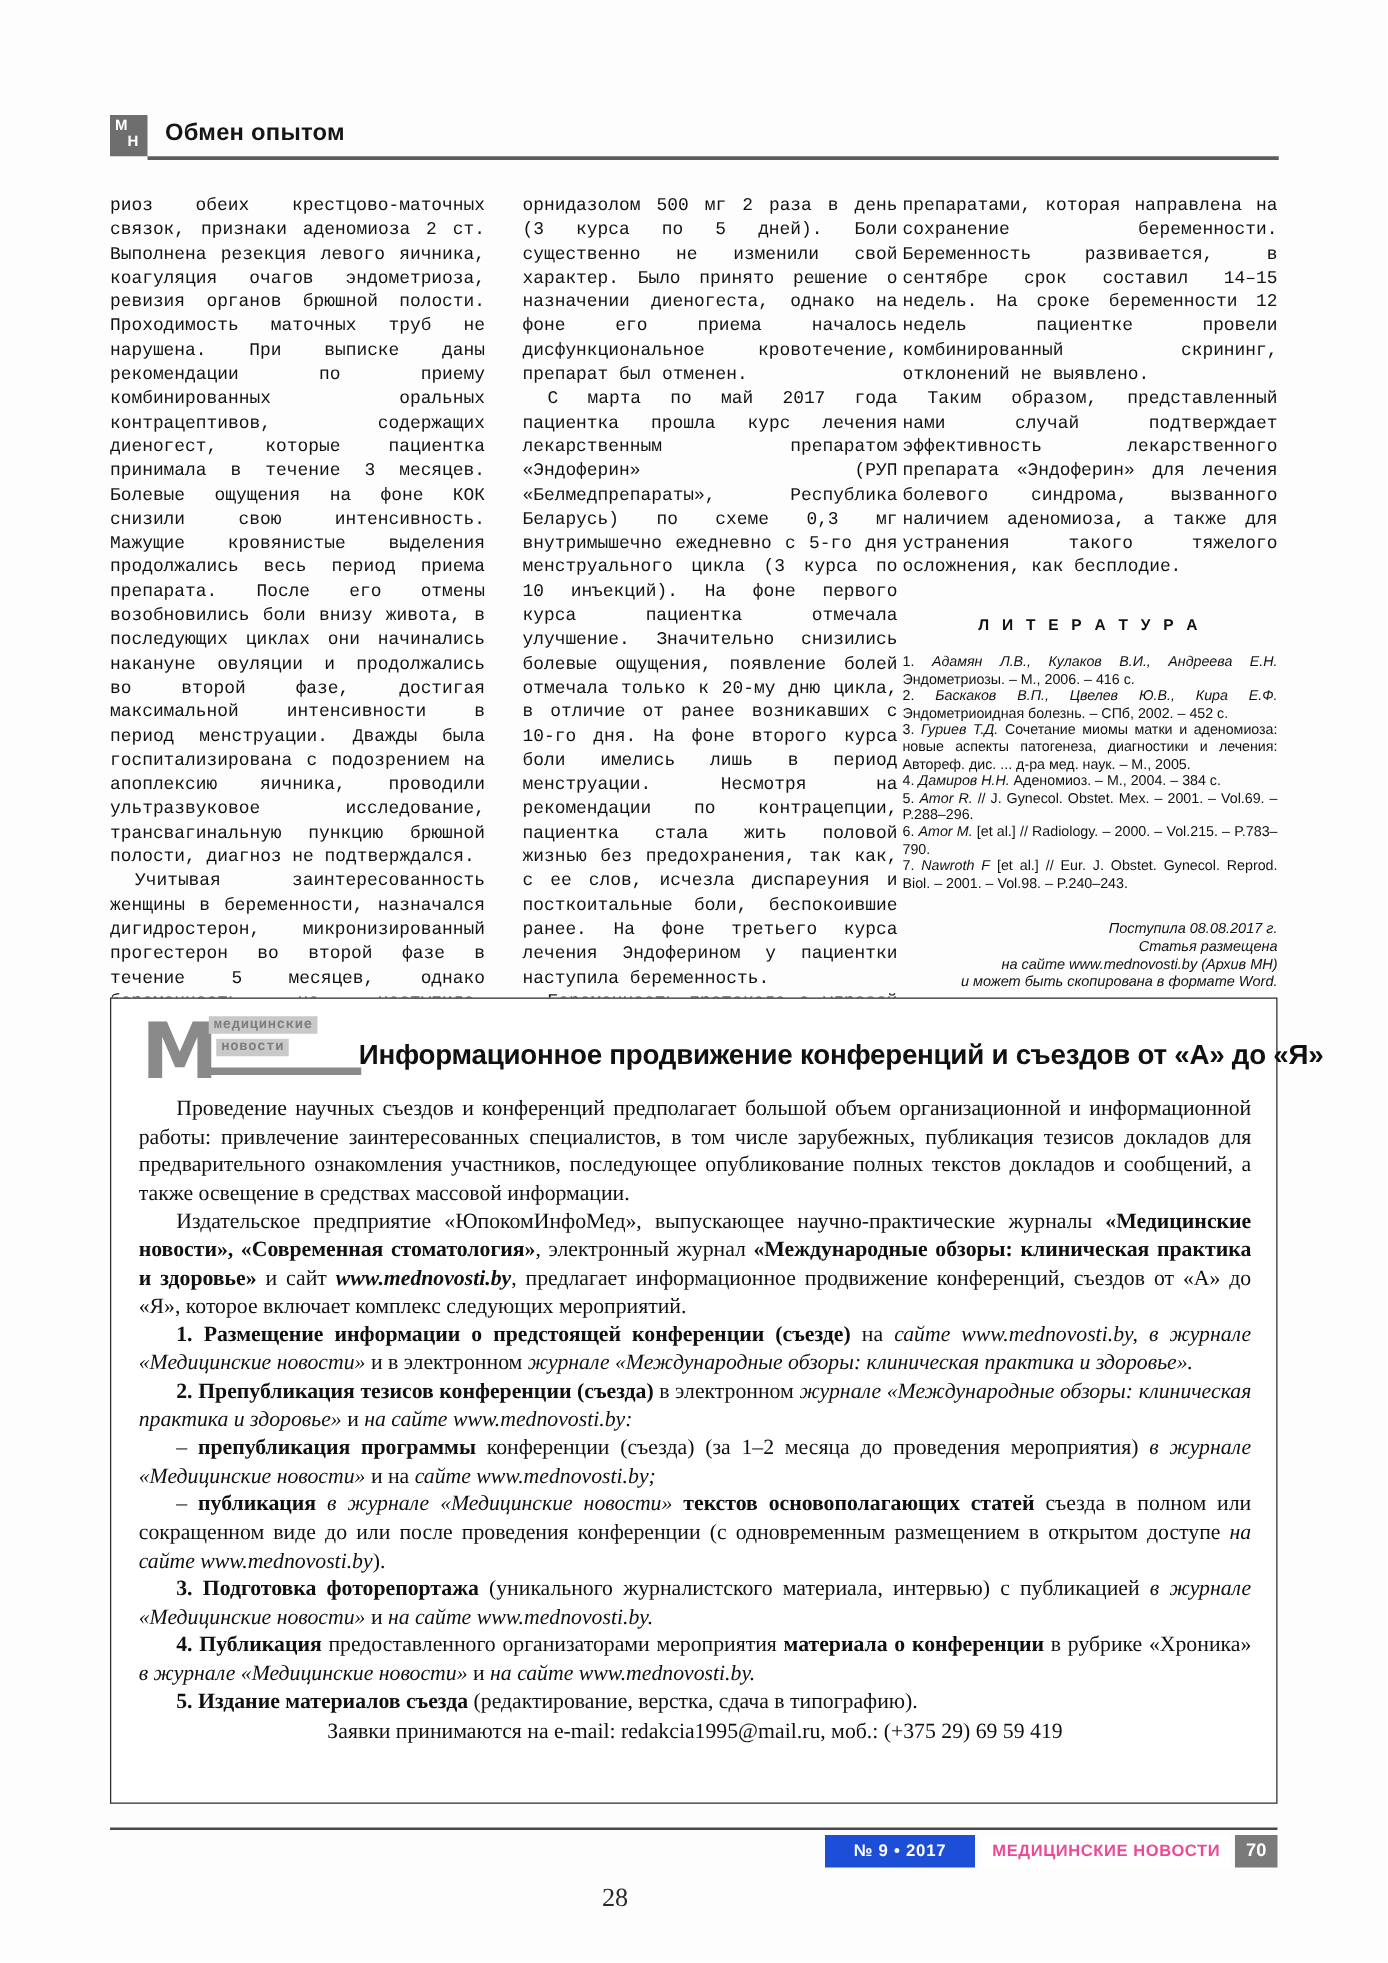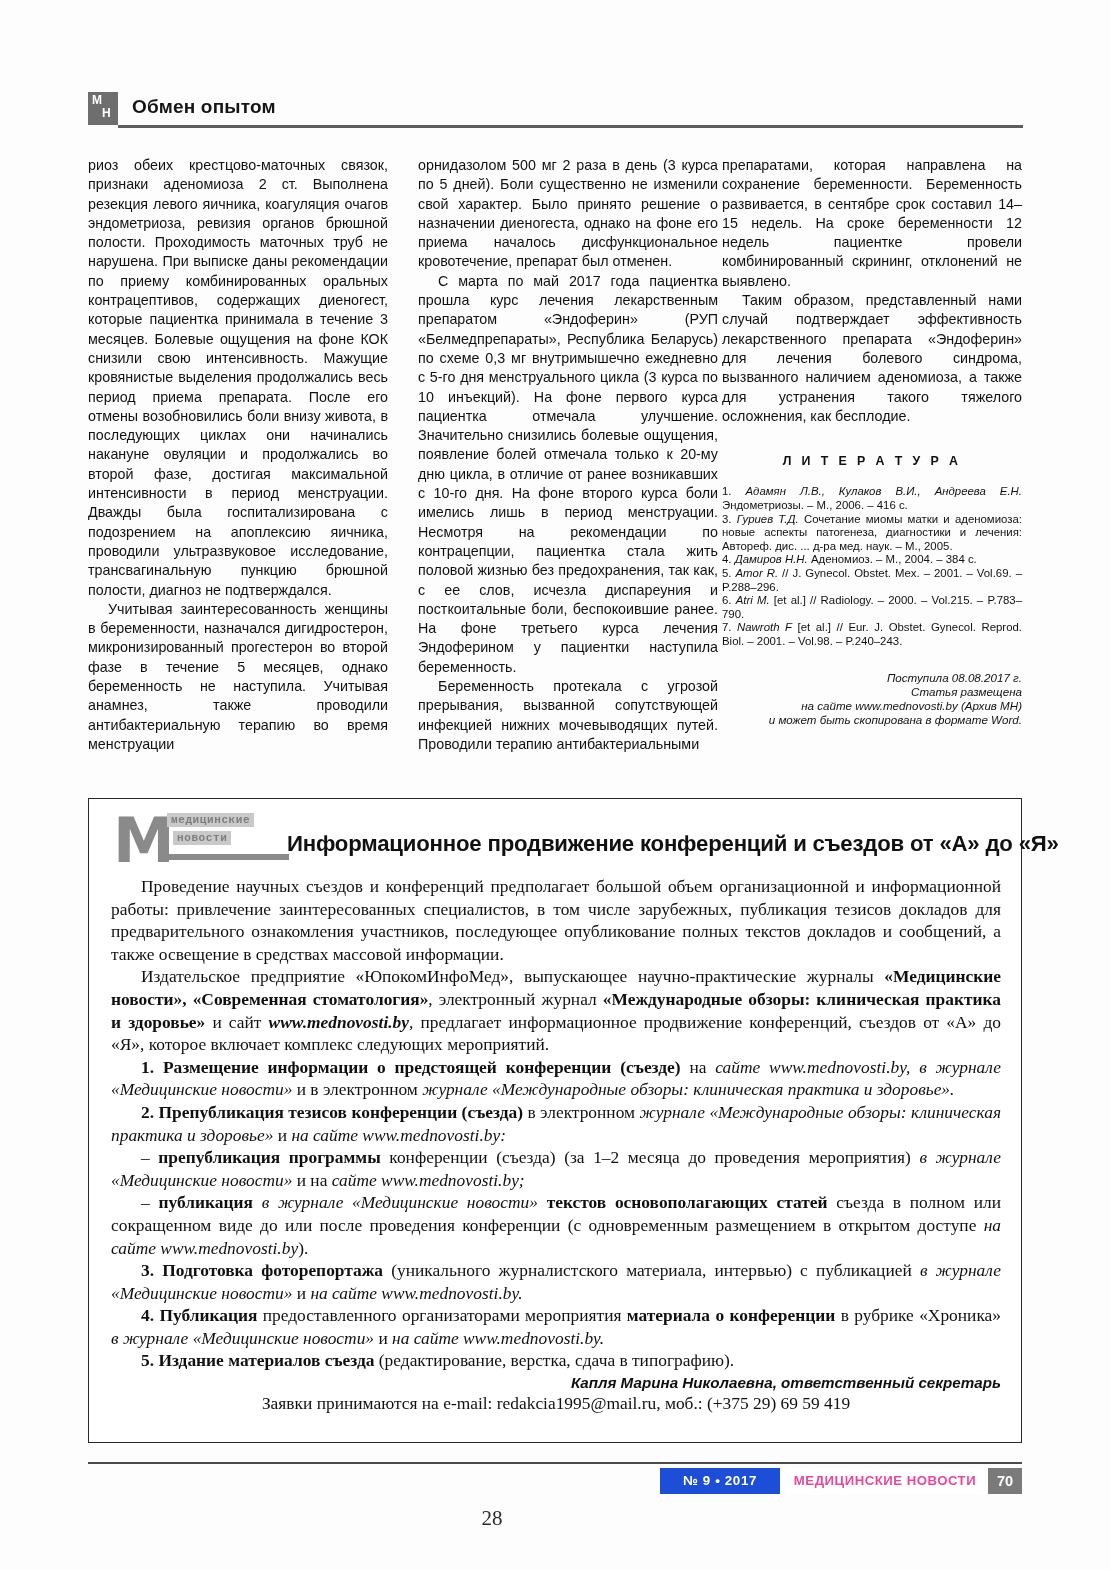--- a/index.html
+++ b/index.html
@@ -89,20 +89,21 @@
     line-height: 19.3px;
     text-align: justify;
     color: #111;
   }
   .col-1 { left: 0px; }
   .col-2 { left: 330px; }
   .col-3 { left: 634px; }
   .col p {
     margin: 0;
     text-indent: 20px;
+    font-family: Liberation Mono, monospace;
   }
   .col p.cont {
     text-indent: 0;
   }
 
   
   .lit-title {
     margin-top: 26px;
     text-align: center;
     font-size: 12.4px;
@@ -320,24 +321,25 @@
     </div>
 
     <div class="col col-3">
       <p class="cont">препаратами, которая направлена на сохранение беременности. Беременность развивается, в сентябре срок составил 14–15 недель. На сроке беременности 12 недель пациентке провели комбинированный скрининг, отклонений не выявлено.</p>
       <p>Таким образом, представленный нами случай подтверждает эффективность лекарственного препарата «Эндоферин» для лечения болевого синдрома, вызванного наличием аденомиоза, а также для устранения такого тяжелого осложнения, как бесплодие.</p>
 
       <div class="lit-title">Л И Т Е Р А Т У Р А</div>
 
       <div class="refs">
         <div><span>1.</span> <i>Адамян Л.В., Кулаков В.И., Андреева Е.Н.</i><span> Эндометриозы. – М., 2006. – 416 с.</span></div>
+        <div><span>2.</span> <i>Баскаков В.П., Цвелев Ю.В., Кира Е.Ф.</i><span> Эндометриоидная болезнь. – СПб, 2002. – 452 с.</span></div>
         <div><span>3.</span> <i>Гуриев Т.Д.</i><span> Сочетание миомы матки и аденомиоза: новые аспекты патогенеза, диагностики и лечения: Автореф. дис. ... д-ра мед. наук. – М., 2005.</span></div>
         <div><span>4.</span> <i>Дамиров Н.Н.</i><span> Аденомиоз. – М., 2004. – 384 с.</span></div>
         <div><span>5.</span> <i>Amor R.</i><span> // J. Gynecol. Obstet. Mex. – 2001. – Vol.69. – P.288–296.</span></div>
-        <div><span>6.</span> <i>Atri M.</i><span> [et al.] // Radiology. – 2000. – Vol.215. – P.783–790.</span></div>
+        <div><span>6.</span> <i>Amor M.</i><span> [et al.] // Radiology. – 2000. – Vol.215. – P.783–790.</span></div>
         <div><span>7.</span> <i>Nawroth F</i><span> [et al.] // Eur. J. Obstet. Gynecol. Reprod. Biol. – 2001. – Vol.98. – P.240–243.</span></div>
       </div>
 
       <div class="submitted">
         <div>Поступила 08.08.2017 г.</div>
         <div>Статья размещена</div>
         <div>на сайте www.mednovosti.by (Архив МН)</div>
         <div>и может быть скопирована в формате Word.</div>
       </div>
     </div>
@@ -371,21 +373,20 @@
         <p><span>– </span><b>публикация</b><i> в журнале «Медицинские новости» </i><b>текстов основополагающих статей</b><span> съезда в полном или сокращенном виде до или после проведения конференции (с одновременным размещением в открытом доступе </span><i>на сайте www.mednovosti.by</i><span>).</span></p>
 
         <p><b>3. </b><b>Подготовка фоторепортажа</b><span> (уникального журналистского материала, интервью) с публикацией </span><i>в журнале «Медицинские новости»</i><span> и </span><i>на сайте www.mednovosti.by.</i></p>
 
         <p><b>4. </b><b>Публикация</b><span> предоставленного организаторами мероприятия </span><b>материала о конференции</b><span> в рубрике «Хроника» </span><i>в журнале «Медицинские новости»</i><span> и </span><i>на сайте www.mednovosti.by.</i></p>
 
         <p><b>5. </b><b>Издание материалов съезда</b><span> (редактирование, верстка, сдача в типографию).</span></p>
 
       </div>
 
-      <div class="ad-sign">Капля Марина Николаевна, ответственный секретарь</div>
       <div class="ad-contact">Заявки принимаются на e-mail: redakcia1995@mail.ru, моб.: (+375 29) 69 59 419</div>
 
     </div>
   </div>
 
   <div class="foot-rule"></div>
   <div class="footbar foot-issue">№ 9 • 2017</div>
   <div class="footbar foot-journal">МЕДИЦИНСКИЕ НОВОСТИ</div>
   <div class="footbar foot-page">70</div>
   <div class="scan-page">28</div>

